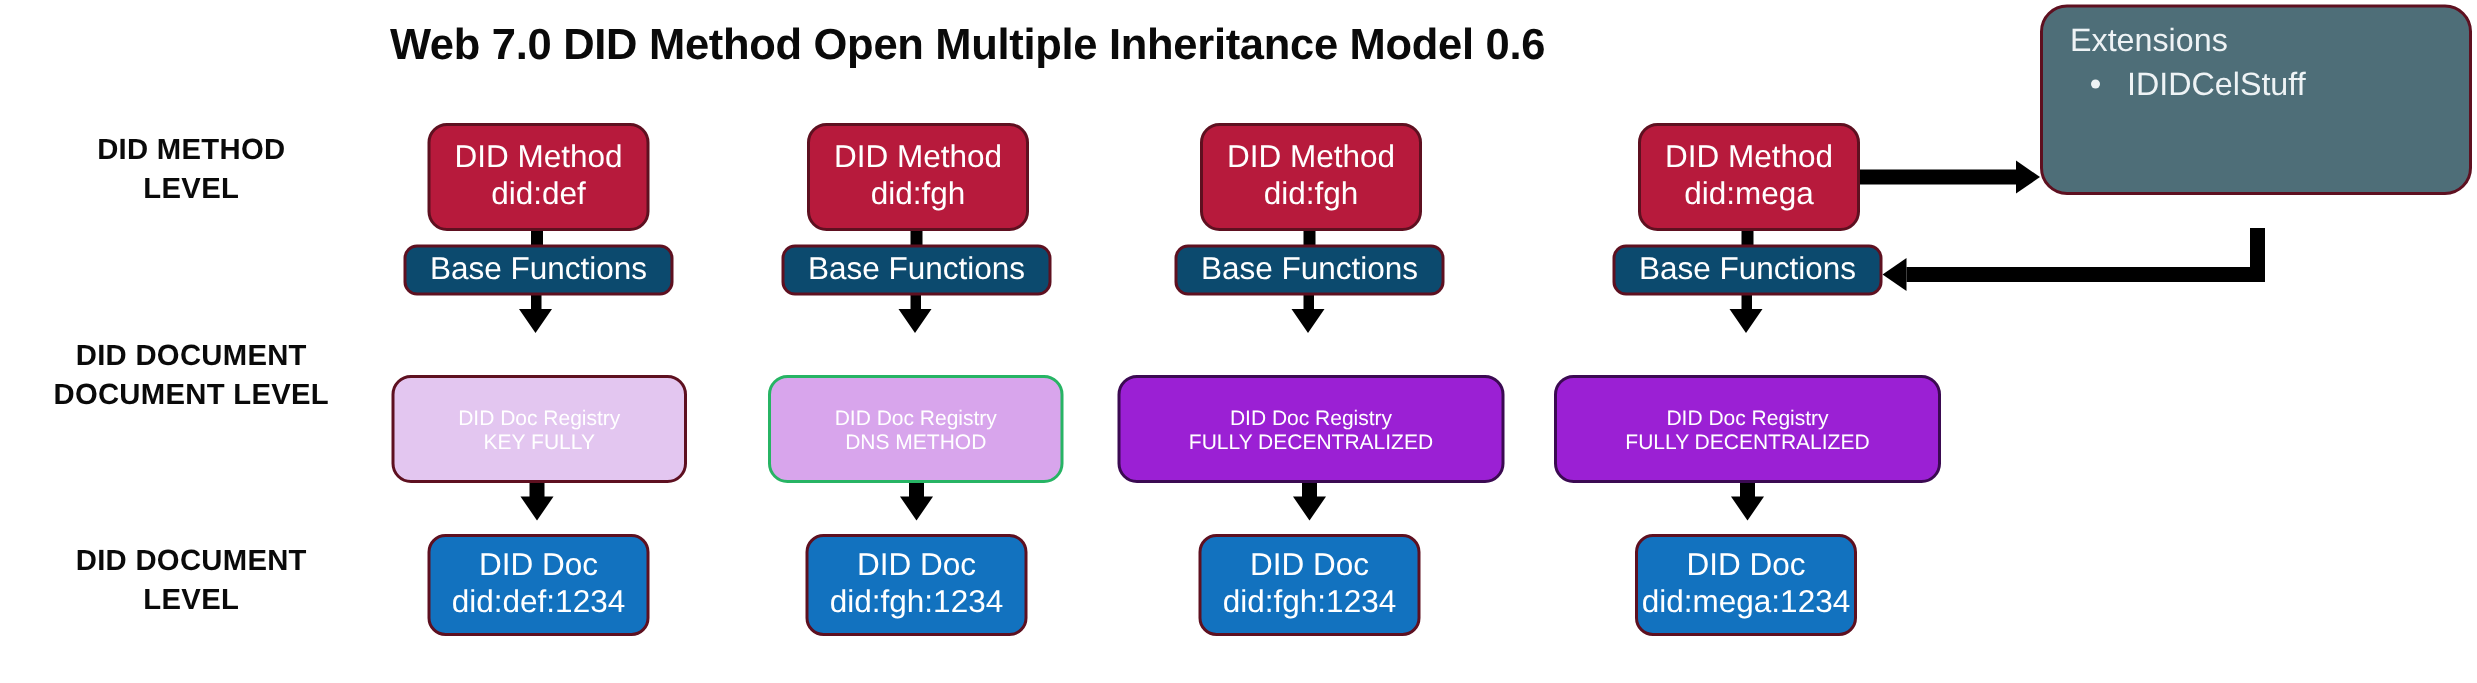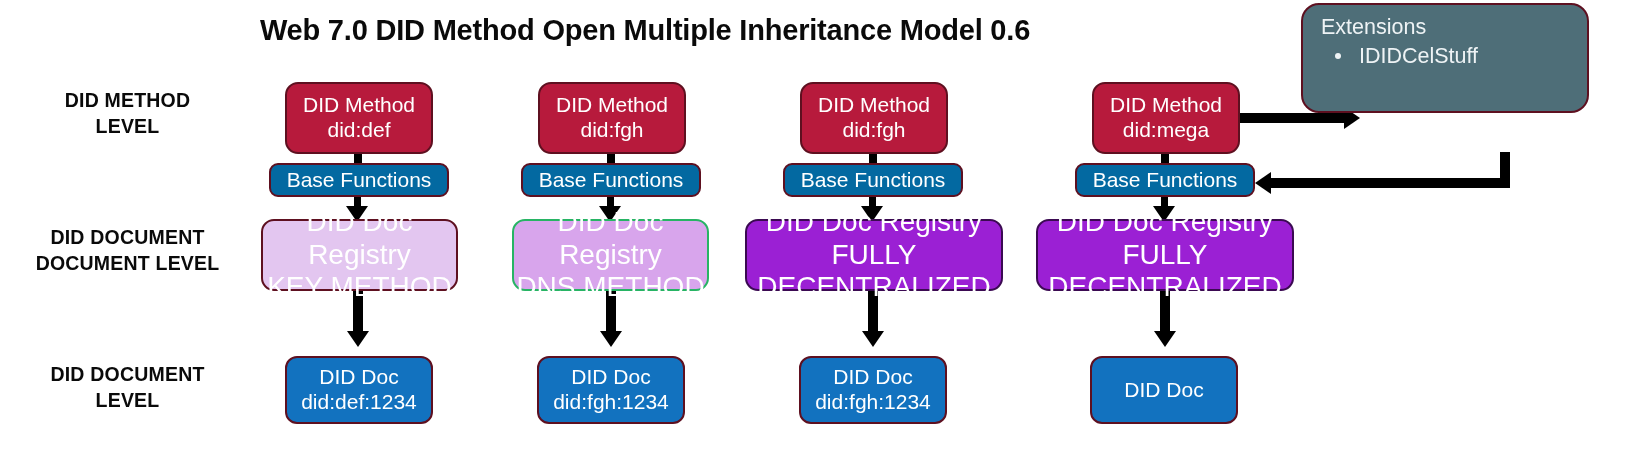--- a/index.html
+++ b/index.html
@@ -62,29 +62,30 @@
   .box .l2 { display: block; }
 
   .box-method {
     background: #b71a3c;
     border: 2px solid #5e1020;
     font-size: 21px;
     border-radius: 13px;
   }
 
   .box-base {
-    background: #0369a1;
+    background: #0c4a6e;
     border: 2px solid #5e1020;
     font-size: 21px;
     border-radius: 9px;
   }
 
   .box-reg {
-    font-size: 28px;
+    font-size: 14px;
     border-radius: 13px;
+    margin-top: 31px;
   }
   .reg-key {
     background: #e3c6f0;
     border: 2.5px solid #5e1020;
   }
   .reg-dns {
     background: #d8a5ec;
     border: 2.5px solid #27b464;
   }
   .reg-full {
@@ -188,21 +189,21 @@
     <span class="l2">did:def</span>
   </div>
   <div class="conn" style="left:354px; top:150px; width:8px; height:14px;"></div>
   <div class="box box-base" style="left:269px; top:163px; width:180px; height:34px;">
     <span>Base Functions</span>
   </div>
   <div class="conn" style="left:354px; top:196px; width:7px; height:17px;"></div>
   <div class="arrow-head arrow-down" style="left:346px; top:206px;"></div>
   <div class="box box-reg reg-key" style="left:261px; top:219px; width:197px; height:72px;">
     <span class="l1">DID Doc Registry</span>
-    <span class="l2">KEY METHOD</span>
+    <span class="l2">KEY FULLY</span>
   </div>
   <div class="conn" style="left:353px; top:291px; width:10px; height:48px;"></div>
   <div class="arrow-head arrow-down" style="left:347px; top:331px;"></div>
   <div class="box box-doc" style="left:285px; top:356px; width:148px; height:68px;">
     <span class="l1">DID Doc</span>
     <span class="l2">did:def:1234</span>
   </div>
 
   <div class="box box-method" style="left:538px; top:82px; width:148px; height:72px;">
     <span class="l1">DID Method</span>
@@ -257,29 +258,30 @@
   <div class="conn" style="left:1161px; top:196px; width:7px; height:17px;"></div>
   <div class="arrow-head arrow-down" style="left:1153px; top:206px;"></div>
   <div class="box box-reg reg-full" style="left:1036px; top:219px; width:258px; height:72px;">
     <span class="l1">DID Doc Registry</span>
     <span class="l2">FULLY DECENTRALIZED</span>
   </div>
   <div class="conn" style="left:1160px; top:291px; width:10px; height:48px;"></div>
   <div class="arrow-head arrow-down" style="left:1154px; top:331px;"></div>
   <div class="box box-doc" style="left:1090px; top:356px; width:148px; height:68px;">
     <span class="l1">DID Doc</span>
+    <span class="l2">did:mega:1234</span>
   </div>
 
   <div class="conn" style="left:1240px; top:113px; width:106px; height:10px;"></div>
   <div class="arrow-head arrow-right" style="left:1344px; top:107px;"></div>
 
   <div class="conn" style="left:1500px; top:152px; width:10px; height:36px;"></div>
   <div class="conn" style="left:1271px; top:178px; width:239px; height:10px;"></div>
   <div class="arrow-head arrow-left" style="left:1255px; top:172px;"></div>
 
-  <div class="ext-box" style="left:1301px; top:3px; width:288px; height:110px;">
+  <div class="ext-box" style="left:1360px; top:3px; width:288px; height:127px;">
     <div class="ext-title">Extensions</div>
     <ul class="ext-list">
       <li>IDIDCelStuff</li>
     </ul>
   </div>
 
 </div>
 
 </body></html>

